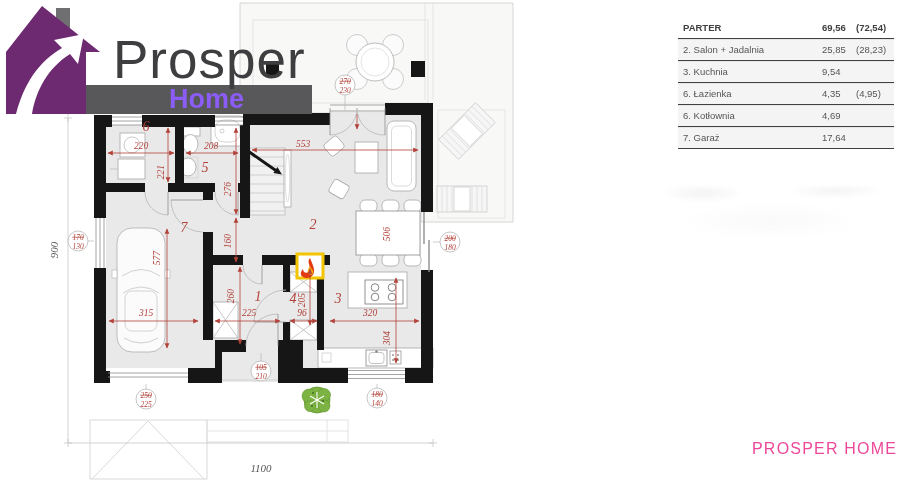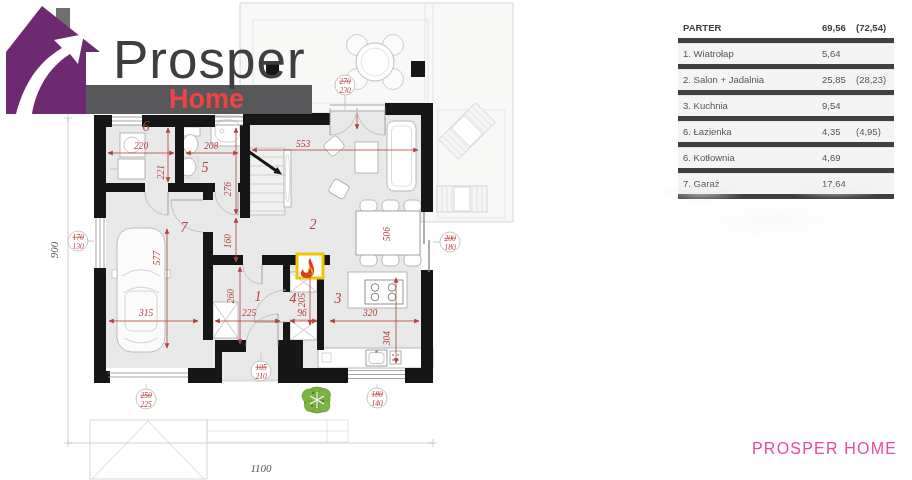--- a/index.html
+++ b/index.html
@@ -16,30 +16,30 @@
   svg .rl{stroke:#b2423a;stroke-width:0.8;}
   svg .wl{fill:#161616;}
   svg .wn{stroke:#8e8e8e;stroke-width:0.8;}
   svg .dr{stroke:#bcbcbc;stroke-width:0.9;fill:none;}
   svg .fu{fill:#ffffff;stroke:#b0b0b0;stroke-width:0.9;}
   svg .fl{fill:none;stroke:#bdbdbd;stroke-width:0.7;}
   
   .logo{position:absolute;left:0;top:0;width:330px;height:120px;}
   .logo-banner{position:absolute;left:46px;top:85px;width:266px;height:29px;background:#58585b;}
   .logo-home{position:absolute;left:46px;top:85px;width:266px;height:29px;line-height:29px;
-    text-align:center;padding-left:55px;box-sizing:border-box;color:#ef4444;
+    text-align:center;padding-left:55px;box-sizing:border-box;color:#8b5cf6;
     font-size:27px;font-weight:bold;font-family:"Liberation Sans",sans-serif;}
   .logo-title{position:absolute;left:113px;top:34px;font-size:53px;line-height:52px;
     color:#3e3e40;font-family:"Liberation Sans",sans-serif;letter-spacing:1px;}
   .logo-house{position:absolute;left:2px;top:2px;}
   
   .area-table{position:absolute;left:678px;top:17px;width:216px;
     font-size:9.5px;color:#555;}
   .trow{position:relative;height:20px;line-height:20px;background:#f4f4f4;
-    border-bottom:5px solid #404040;border-top:1px solid #e7e7e7;padding-left:5px;box-sizing:content-box;}
+    border-bottom:1px solid #404040;border-top:1px solid #e7e7e7;padding-left:5px;box-sizing:content-box;}
   .trow.thead{background:#fff;font-weight:bold;color:#3f3f3f;height:21px;line-height:21px;border-top:none;}
   .tarea{position:absolute;left:144px;top:0;}
   .talt{position:absolute;left:178px;top:0;}
   
   .watermark{position:absolute;left:656px;top:186px;width:256px;height:58px;opacity:.6;
     background:
       radial-gradient(ellipse 60px 14px at 18% 12%, #ececec 0%, rgba(255,255,255,0) 70%),
       radial-gradient(ellipse 70px 12px at 70% 8%, #ededed 0%, rgba(255,255,255,0) 70%),
       radial-gradient(ellipse 120px 26px at 45% 60%, #f6f6f6 0%, rgba(255,255,255,0) 75%);
     filter:blur(1px);}
@@ -416,25 +416,20 @@
   <div class="logo-home">Home</div>
 </div>
 
 <div class="area-table">
   <div class="trow thead">
     <span>PARTER</span>
     <span class="tarea">69,56</span>
     <span class="talt">(72,54)</span>
   </div>
   <div class="trow">
-    <span>1. Wiatrołap</span>
-    <span class="tarea">5,64</span>
-    <span class="talt"></span>
-  </div>
-  <div class="trow">
     <span>2. Salon + Jadalnia</span>
     <span class="tarea">25,85</span>
     <span class="talt">(28,23)</span>
   </div>
   <div class="trow">
     <span>3. Kuchnia</span>
     <span class="tarea">9,54</span>
     <span class="talt"></span>
   </div>
   <div class="trow">

